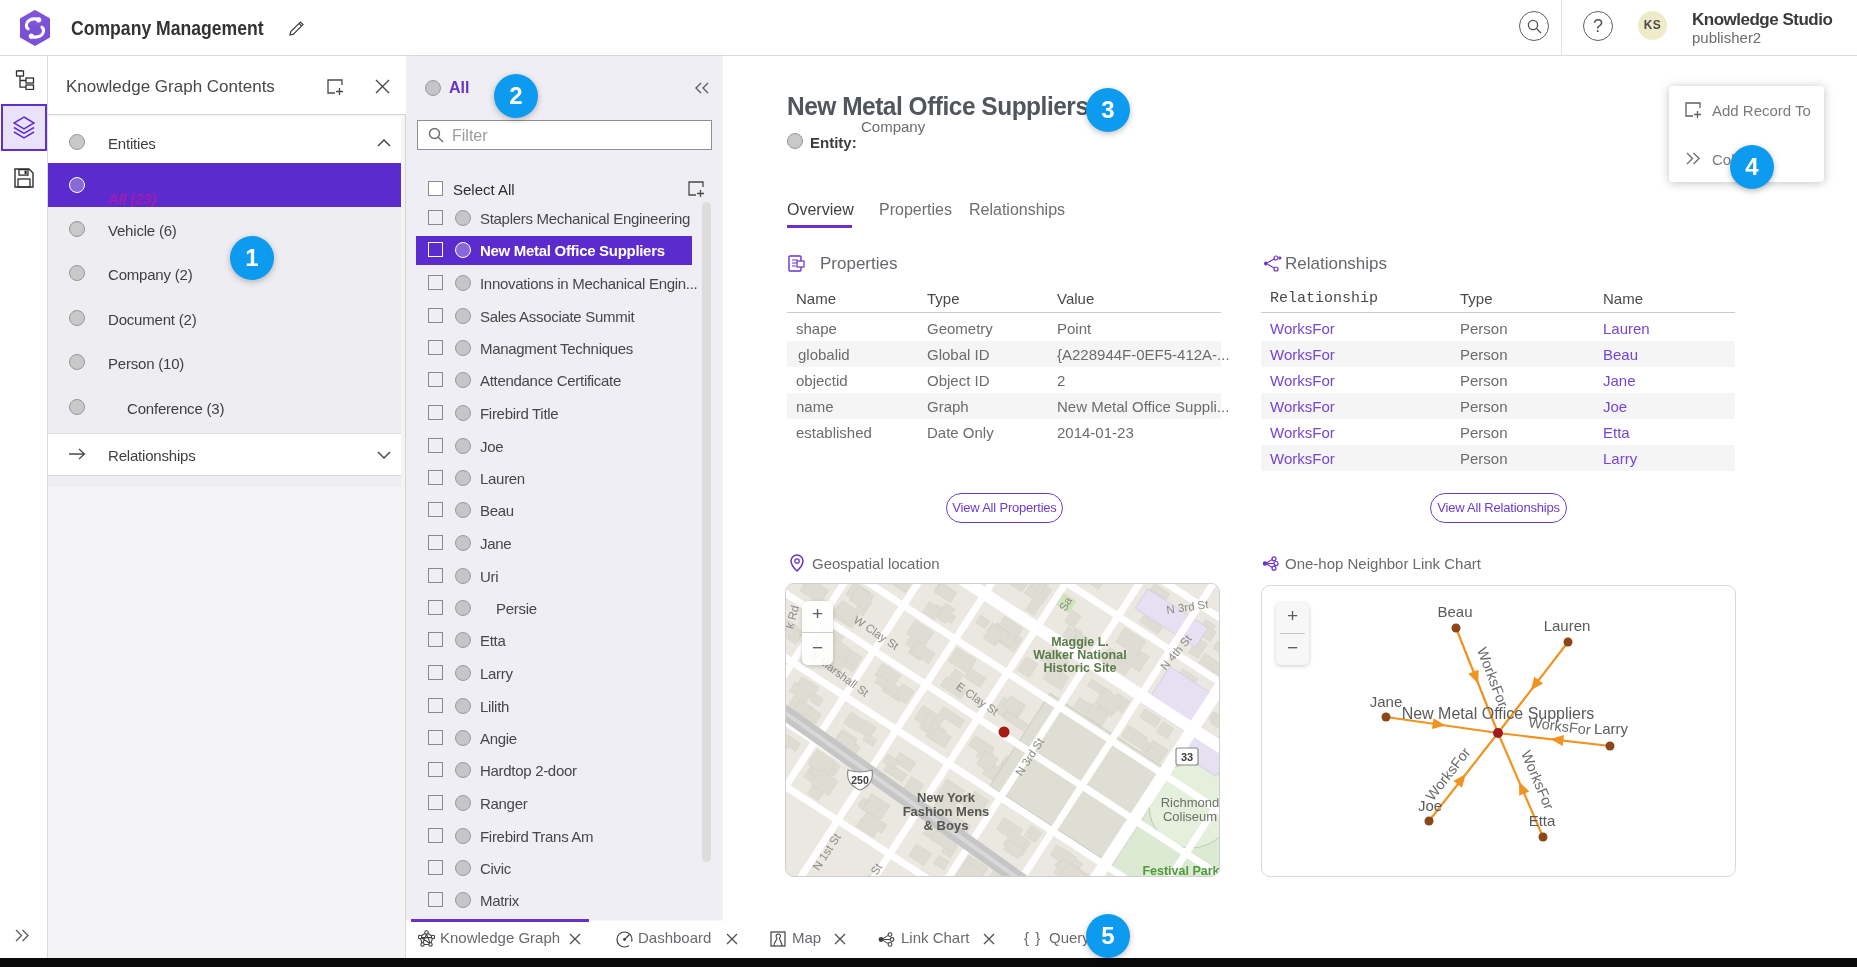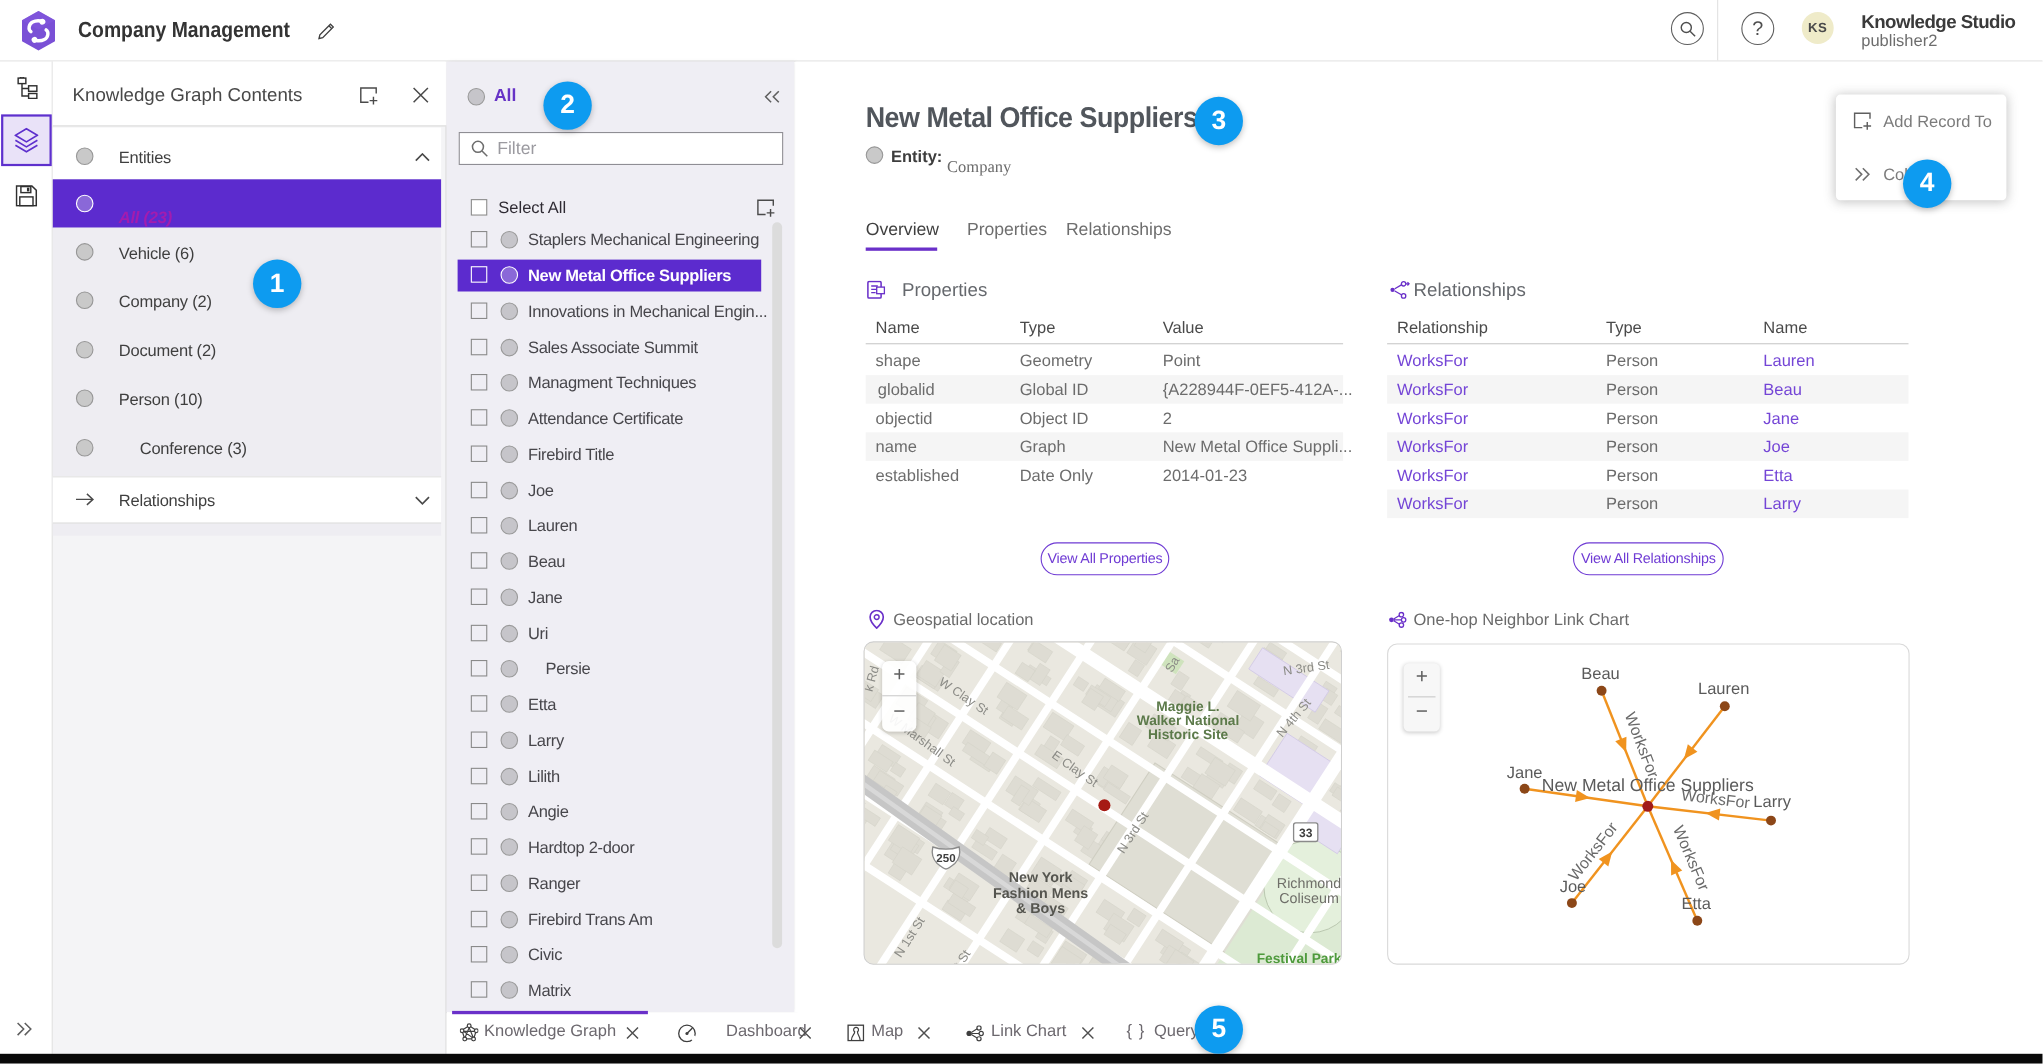--- a/index.html
+++ b/index.html
@@ -260,21 +260,21 @@
   <div class="mcirc" style="left:49px; top:836px;"></div>
   <div class="mtxt" style="top:836px;">Matrix</div>
   <div id="mscroll" class="abs"></div>
 </div>
 
 <div id="main" class="abs">
   <div id="bigTitle" class="abs">New Metal Office Suppliers</div>
 
   <div class="gcirc" style="left:64px; top:77px;"></div>
   <div class="abs" style="left:87px; top:78px; font-size:15px; font-weight:bold; color:#3d3d3d;">Entity:</div>
-  <div class="abs" style="left:138px; top:88px; font-size:15px; color:#6c6c6c;font-family:Liberation Serif, serif;">Company</div>
+  <div class="abs" style="left:138px; top:62px; font-size:15px; color:#6c6c6c;">Company</div>
 
   <div class="tabtxt" style="left:64px; top:145px; color:#3f3f3f;">Overview</div>
   <div class="tabtxt" style="left:156px; top:145px;">Properties</div>
   <div class="tabtxt" style="left:246px; top:145px;">Relationships</div>
   <div class="abs" style="left:64px; top:169px; width:65px; height:3px; background:#6a30c9;"></div>
 
   <svg class="abs" style="left:65px; top:199px;" width="17" height="17" viewBox="0 0 17 17">
     <rect x="1" y="1" width="12" height="15" rx="1" fill="none" stroke="#6a30c9" stroke-width="1.4"></rect>
     <path d="M4 5 H10 M4 8 H10 M4 11 H8" stroke="#6a30c9" stroke-width="1.2"></path>
     <rect x="9" y="6" width="7" height="6" fill="#fff" stroke="#6a30c9" stroke-width="1.2"></rect>
@@ -308,21 +308,21 @@
 
   <svg class="abs" style="left:540px; top:199px;" width="19" height="17" viewBox="0 0 19 17">
     <circle cx="3" cy="8.5" r="2" fill="#6a30c9"></circle>
     <circle cx="13" cy="3" r="2" fill="none" stroke="#6a30c9" stroke-width="1.2"></circle>
     <circle cx="13" cy="14" r="2" fill="none" stroke="#6a30c9" stroke-width="1.2"></circle>
     <path d="M5 7.5 L11 4 M5 9.5 L11 13" stroke="#6a30c9" stroke-width="1.2"></path>
     <path d="M15 3 H18 M16.5 1.5 L18 3 L16.5 4.5" fill="none" stroke="#6a30c9" stroke-width="1.1"></path>
   </svg>
   <div class="seclbl" style="left:562px; top:198px;">Relationships</div>
 
-  <div class="th" style="left:547px; top:234px;">Relationship</div>
+  <div class="th" style="left:547px; top:234px;font-family:Liberation Mono, monospace;">Relationship</div>
   <div class="th" style="left:737px; top:234px;">Type</div>
   <div class="th" style="left:880px; top:234px;">Name</div>
   <div class="abs" style="left:538px; top:256px; width:474px; height:1px; background:#c9c9c9;"></div>
 
   <div class="band" style="left:538px; top:285px; width:474px;"></div>
   <div class="band" style="left:538px; top:337px; width:474px;"></div>
   <div class="band" style="left:538px; top:389px; width:474px;"></div>
   <div class="tdlink" style="left:547px; top:264px;">WorksFor</div>
     <div class="td" style="left:737px; top:264px;">Person</div>
     <div class="tdlink" style="left:880px; top:264px;">Lauren</div>
@@ -939,21 +939,21 @@
 <svg class="abs" style="left:569px; top:933px; z-index:6;" width="12" height="12" viewBox="0 0 12 12">
     <path d="M1 1 L11 11 M11 1 L1 11" stroke="#4f4f4f" stroke-width="1.3"></path>
   </svg>
 
 <svg class="abs" style="left:616px; top:931px; z-index:6;" width="17" height="17" viewBox="0 0 17 17">
   <circle cx="8.5" cy="8.5" r="7.5" fill="none" stroke="#3f3f3f" stroke-width="1.2"></circle>
   <path d="M8.5 8.5 L13.5 3.5" stroke="#3f3f3f" stroke-width="1.3"></path>
   <circle cx="8.5" cy="8.5" r="1.4" fill="#3f3f3f"></circle>
   <path d="M15.2 10.5 A7.5 7.5 0 0 1 13 14.5" stroke="#fff" stroke-width="3" fill="none"></path>
 </svg>
-<div class="btab" style="left:638px; top:929px; z-index:6;margin-left:22px;">Dashboard</div>
+<div class="btab" style="left:638px; top:929px; z-index:6;">Dashboard</div>
 <svg class="abs" style="left:726px; top:933px; z-index:6;" width="12" height="12" viewBox="0 0 12 12">
     <path d="M1 1 L11 11 M11 1 L1 11" stroke="#4f4f4f" stroke-width="1.3"></path>
   </svg>
 
 <svg class="abs" style="left:770px; top:931px; z-index:6;" width="16" height="16" viewBox="0 0 16 16">
   <rect x="1" y="1" width="14" height="14" fill="none" stroke="#3f3f3f" stroke-width="1.2"></rect>
   <path d="M4 15 C4 10 7 10 7 7 A2.2 2.2 0 1 1 9.5 7 C9.5 10 12 11 12 15" fill="none" stroke="#3f3f3f" stroke-width="1.1"></path>
 </svg>
 <div class="btab" style="left:792px; top:929px; z-index:6;">Map</div>
 <svg class="abs" style="left:834px; top:933px; z-index:6;" width="12" height="12" viewBox="0 0 12 12">

